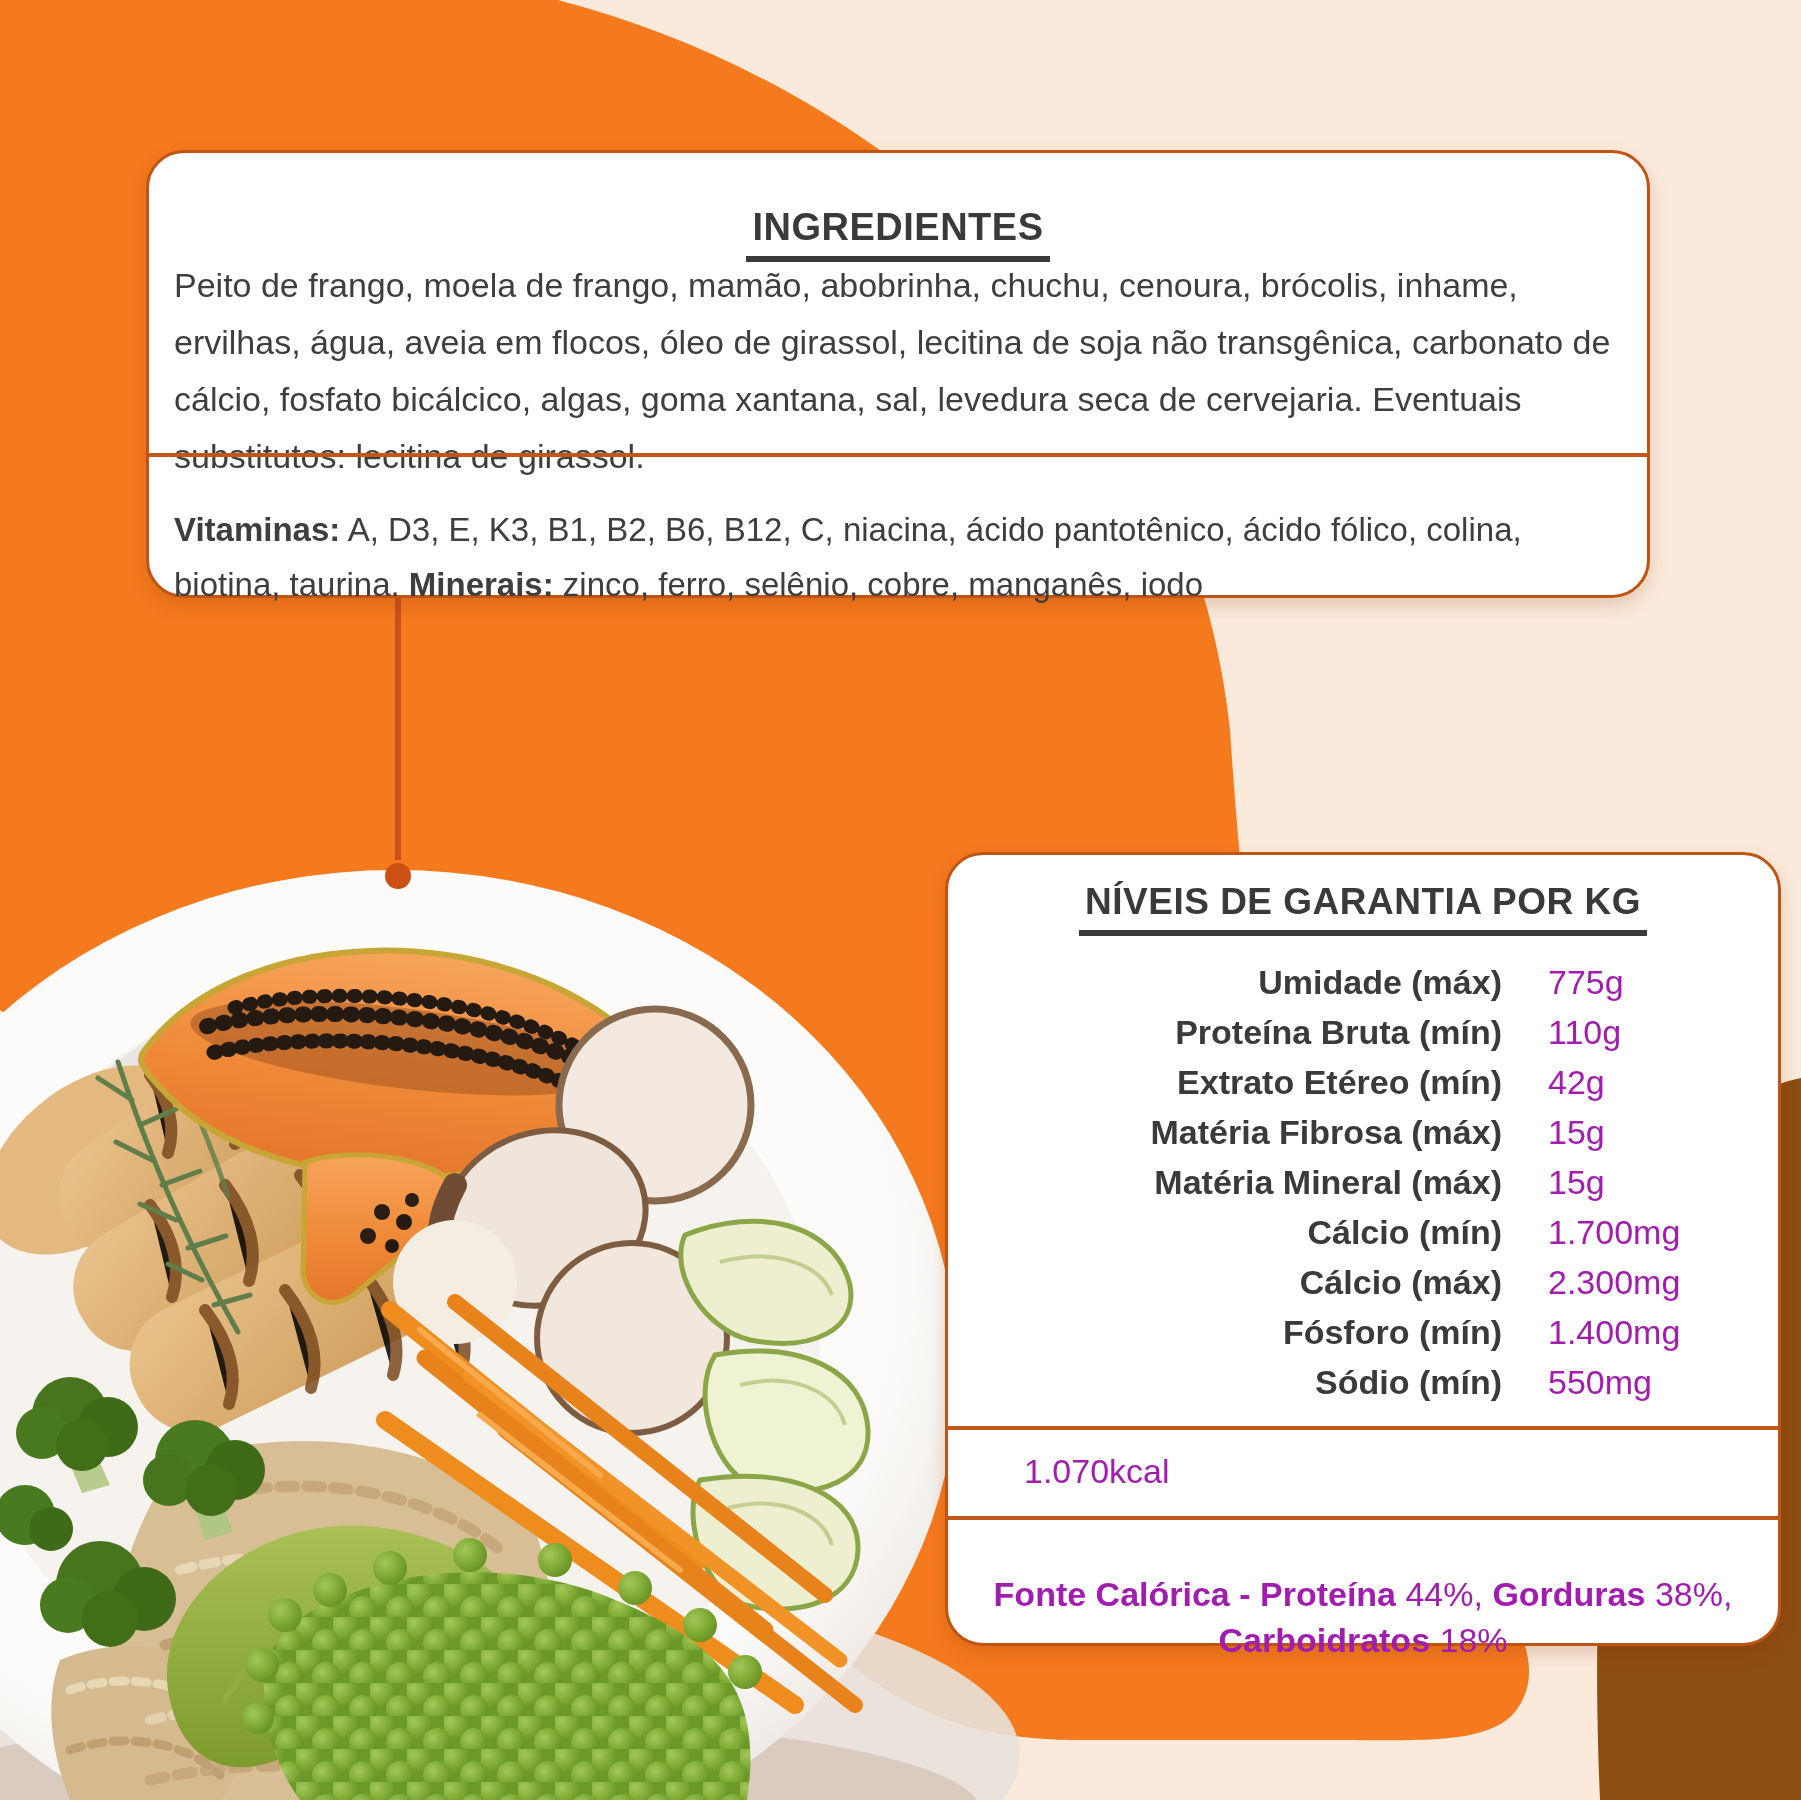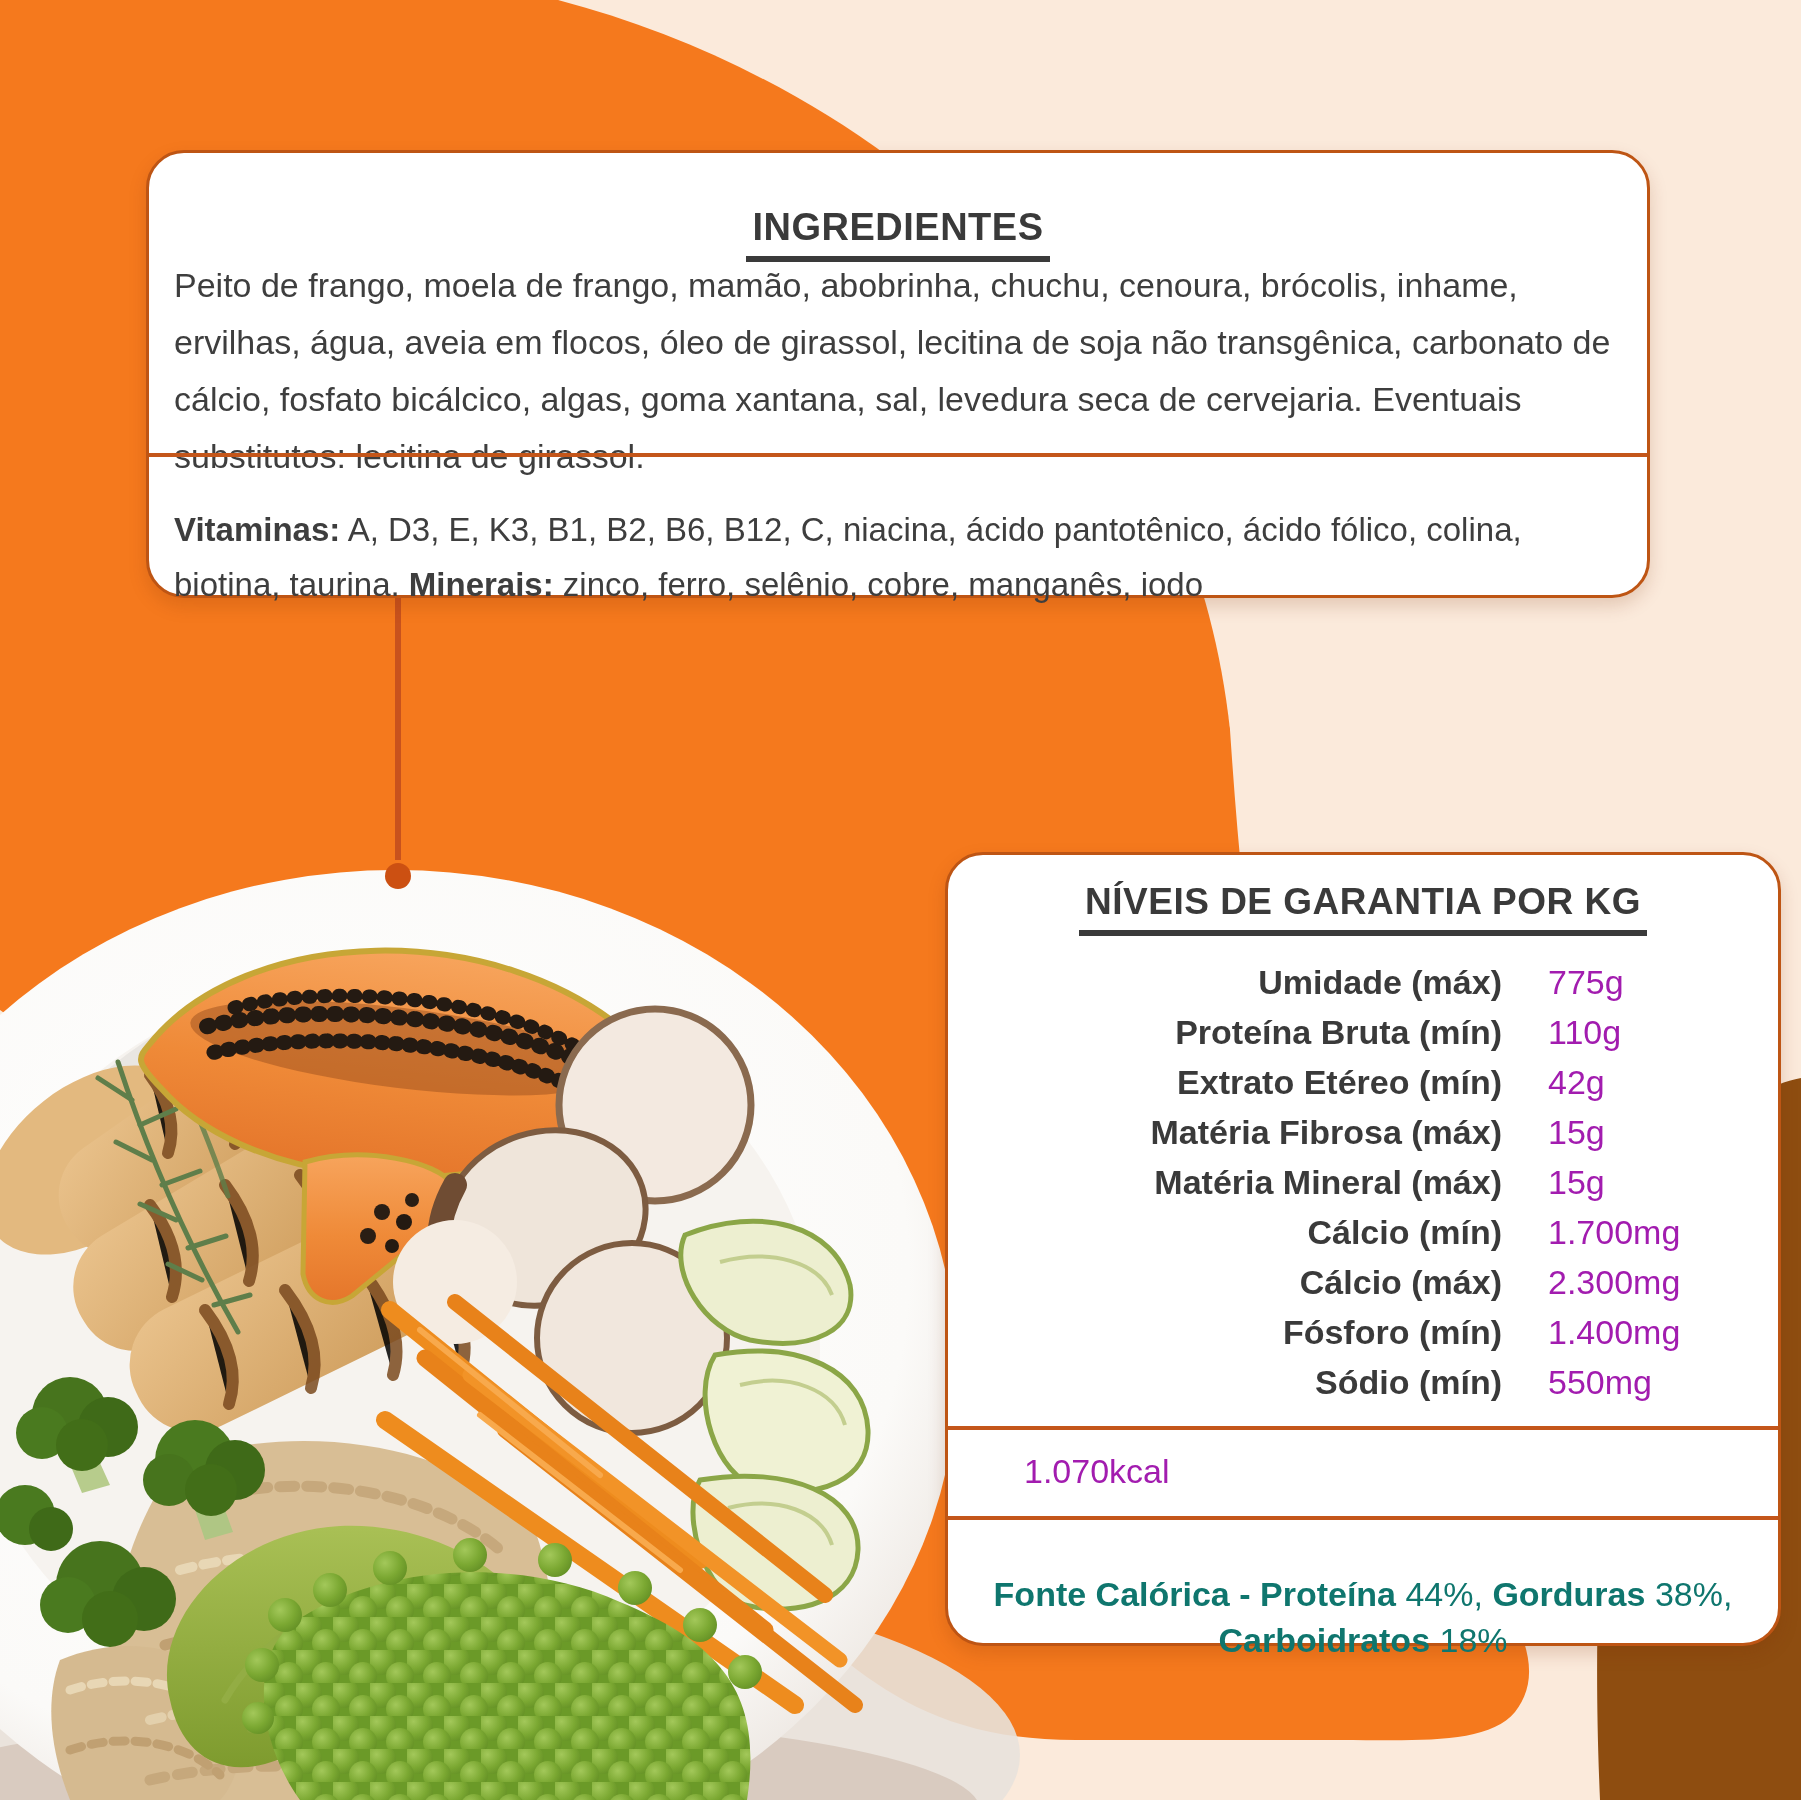--- a/index.html
+++ b/index.html
@@ -39,21 +39,21 @@
   .gar-title{position:absolute;left:0;right:0;top:26px;font-size:37px;}
   .gar-rows{position:absolute;left:30px;right:30px;top:102px;}
   .gar-row{display:flex;align-items:center;height:50px;}
   .gar-label{flex:1 1 auto;text-align:right;font-weight:700;font-size:34px;color:#3A3A3A;}
   .gar-value{width:200px;margin-left:46px;text-align:left;font-size:34px;color:#a21caf;}
   .div-g1{top:571px;}
   .div-g2{top:661px;}
   .energy-row{position:absolute;left:30px;right:30px;top:590px;height:52px;display:flex;align-items:center;}
   .caloric{
     position:absolute;left:35px;right:35px;top:682px;text-align:center;
-    font-size:34px;line-height:46px;color:#0f766e;
+    font-size:34px;line-height:46px;color:#a21caf;
   }
 </style>
 </head>
 <body>
 
 <div class="canvas">
 
   <svg class="bg-svg" width="1801" height="1800" viewBox="0 0 1801 1800">
     <defs>
       <radialGradient id="plateG" cx="45%" cy="40%" r="65%">

